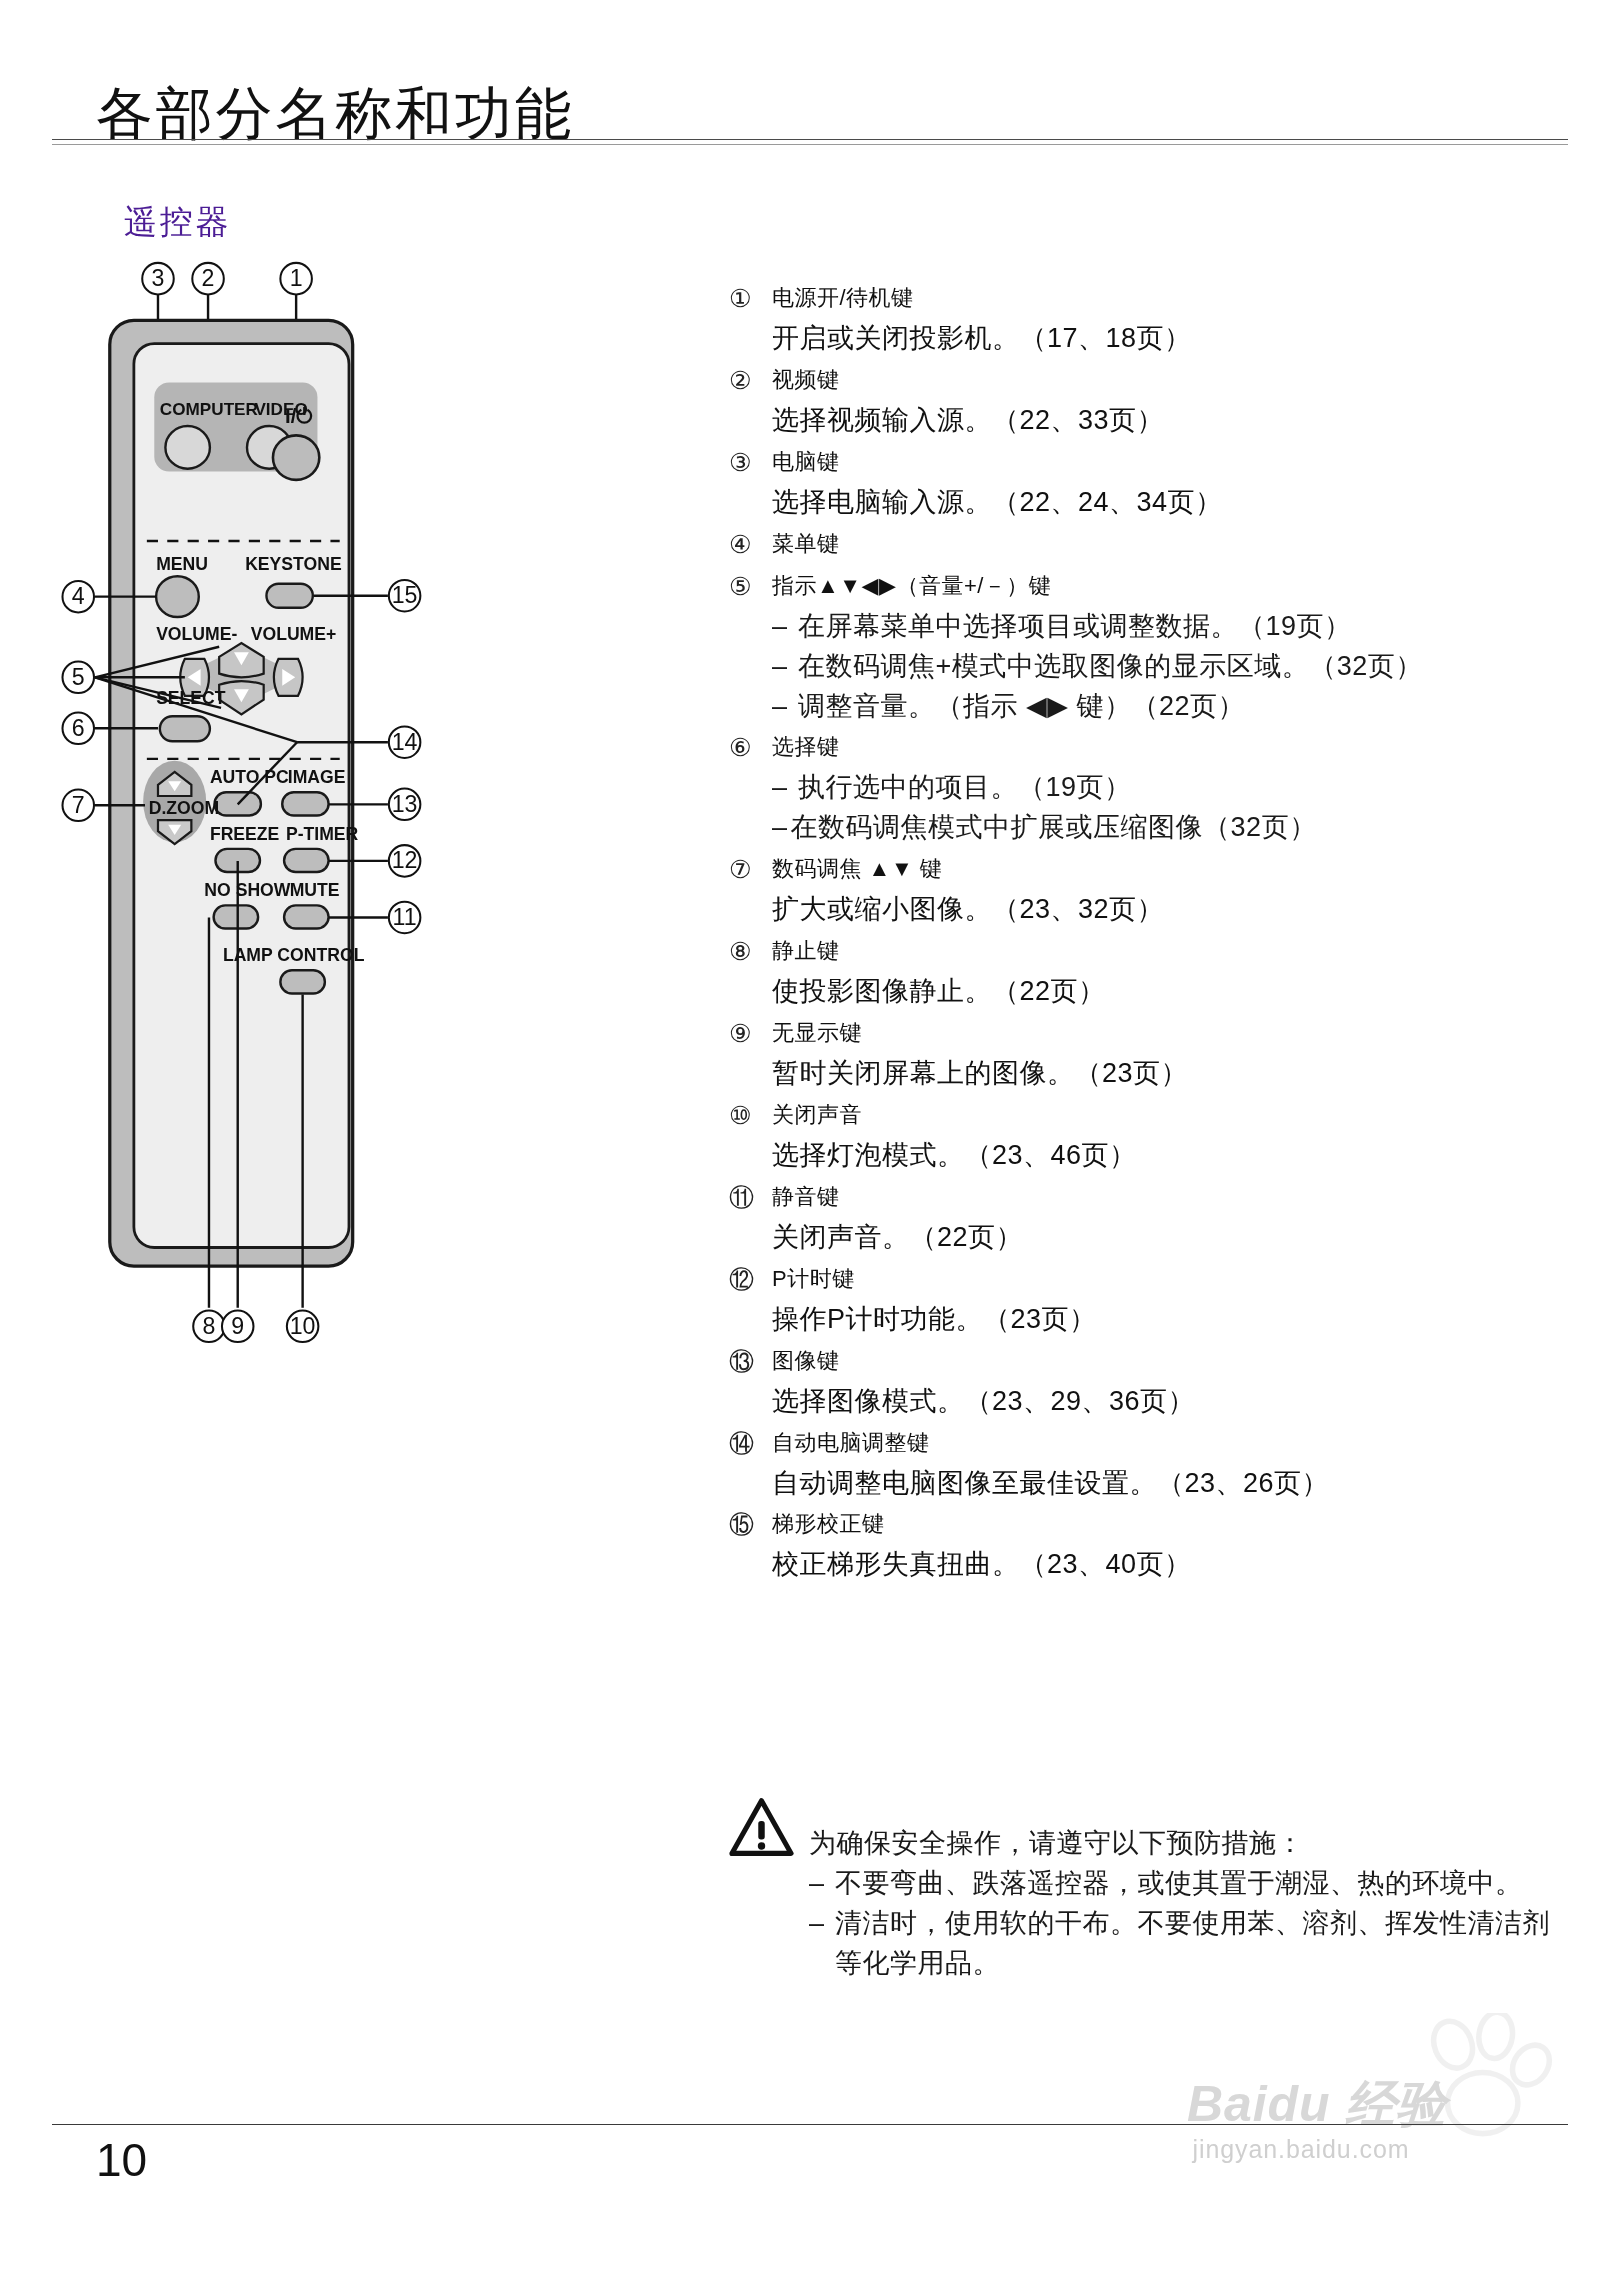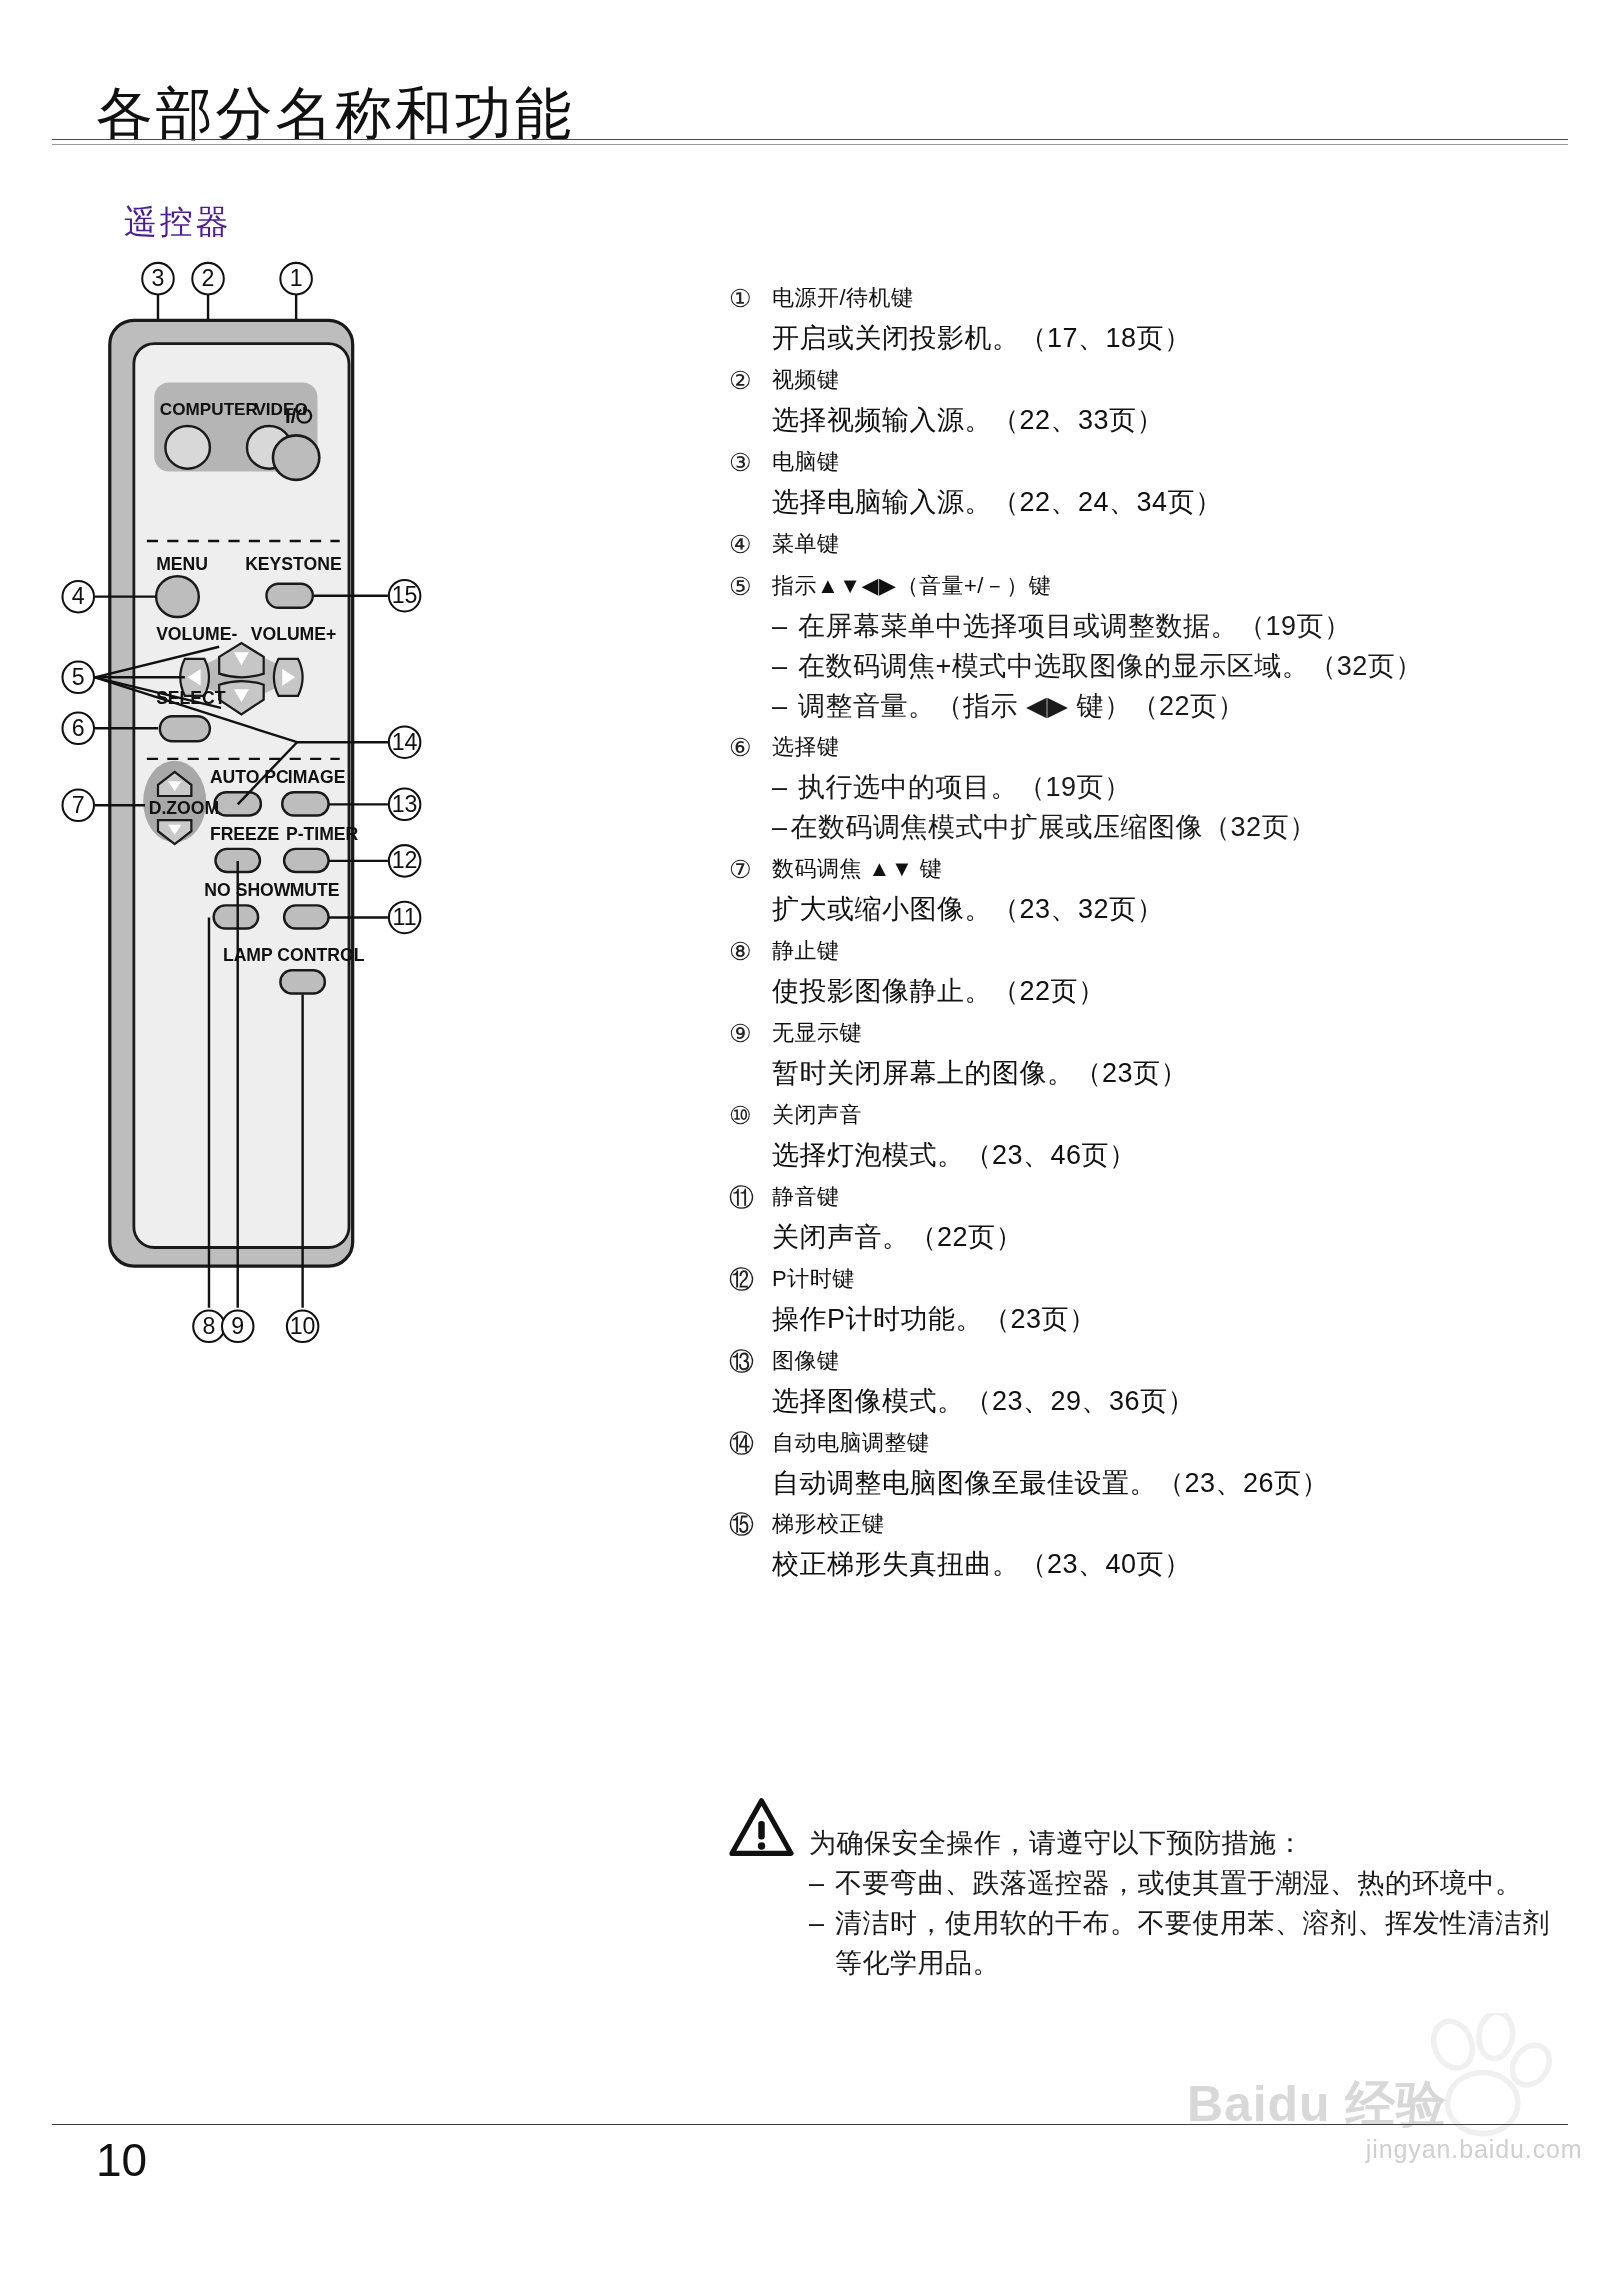--- a/index.html
+++ b/index.html
@@ -36,25 +36,26 @@
     font-size:46px;color:#111;
   }
 
   
   .wm{position:absolute;right:43px;top:2013px;width:390px;height:186px;
       pointer-events:none;}
   .wm-text{
     position:absolute;left:0;top:58px;width:390px;
     font-size:50px;font-weight:bold;color:#d8d8d8;letter-spacing:0.9px;
     white-space:nowrap;
+    font-style:italic;
   }
   .wm-sub{
     position:absolute;left:5.6px;top:122px;width:390px;
     font-size:25px;color:#cfcfcf;letter-spacing:0.9px;white-space:nowrap;
-    text-align:right;
+    text-align:left;
   }
   .wm-paw{position:absolute;right:22px;top:0;opacity:.5;}
 
   
   .desc{
     position:absolute;left:729px;top:278px;width:853px;
   }
   .item{display:flex;align-items:flex-start;margin-bottom:1.9px;}
   .item-num{
     width:43px;flex:0 0 43px;font-size:25px;line-height:40px;color:#222;

